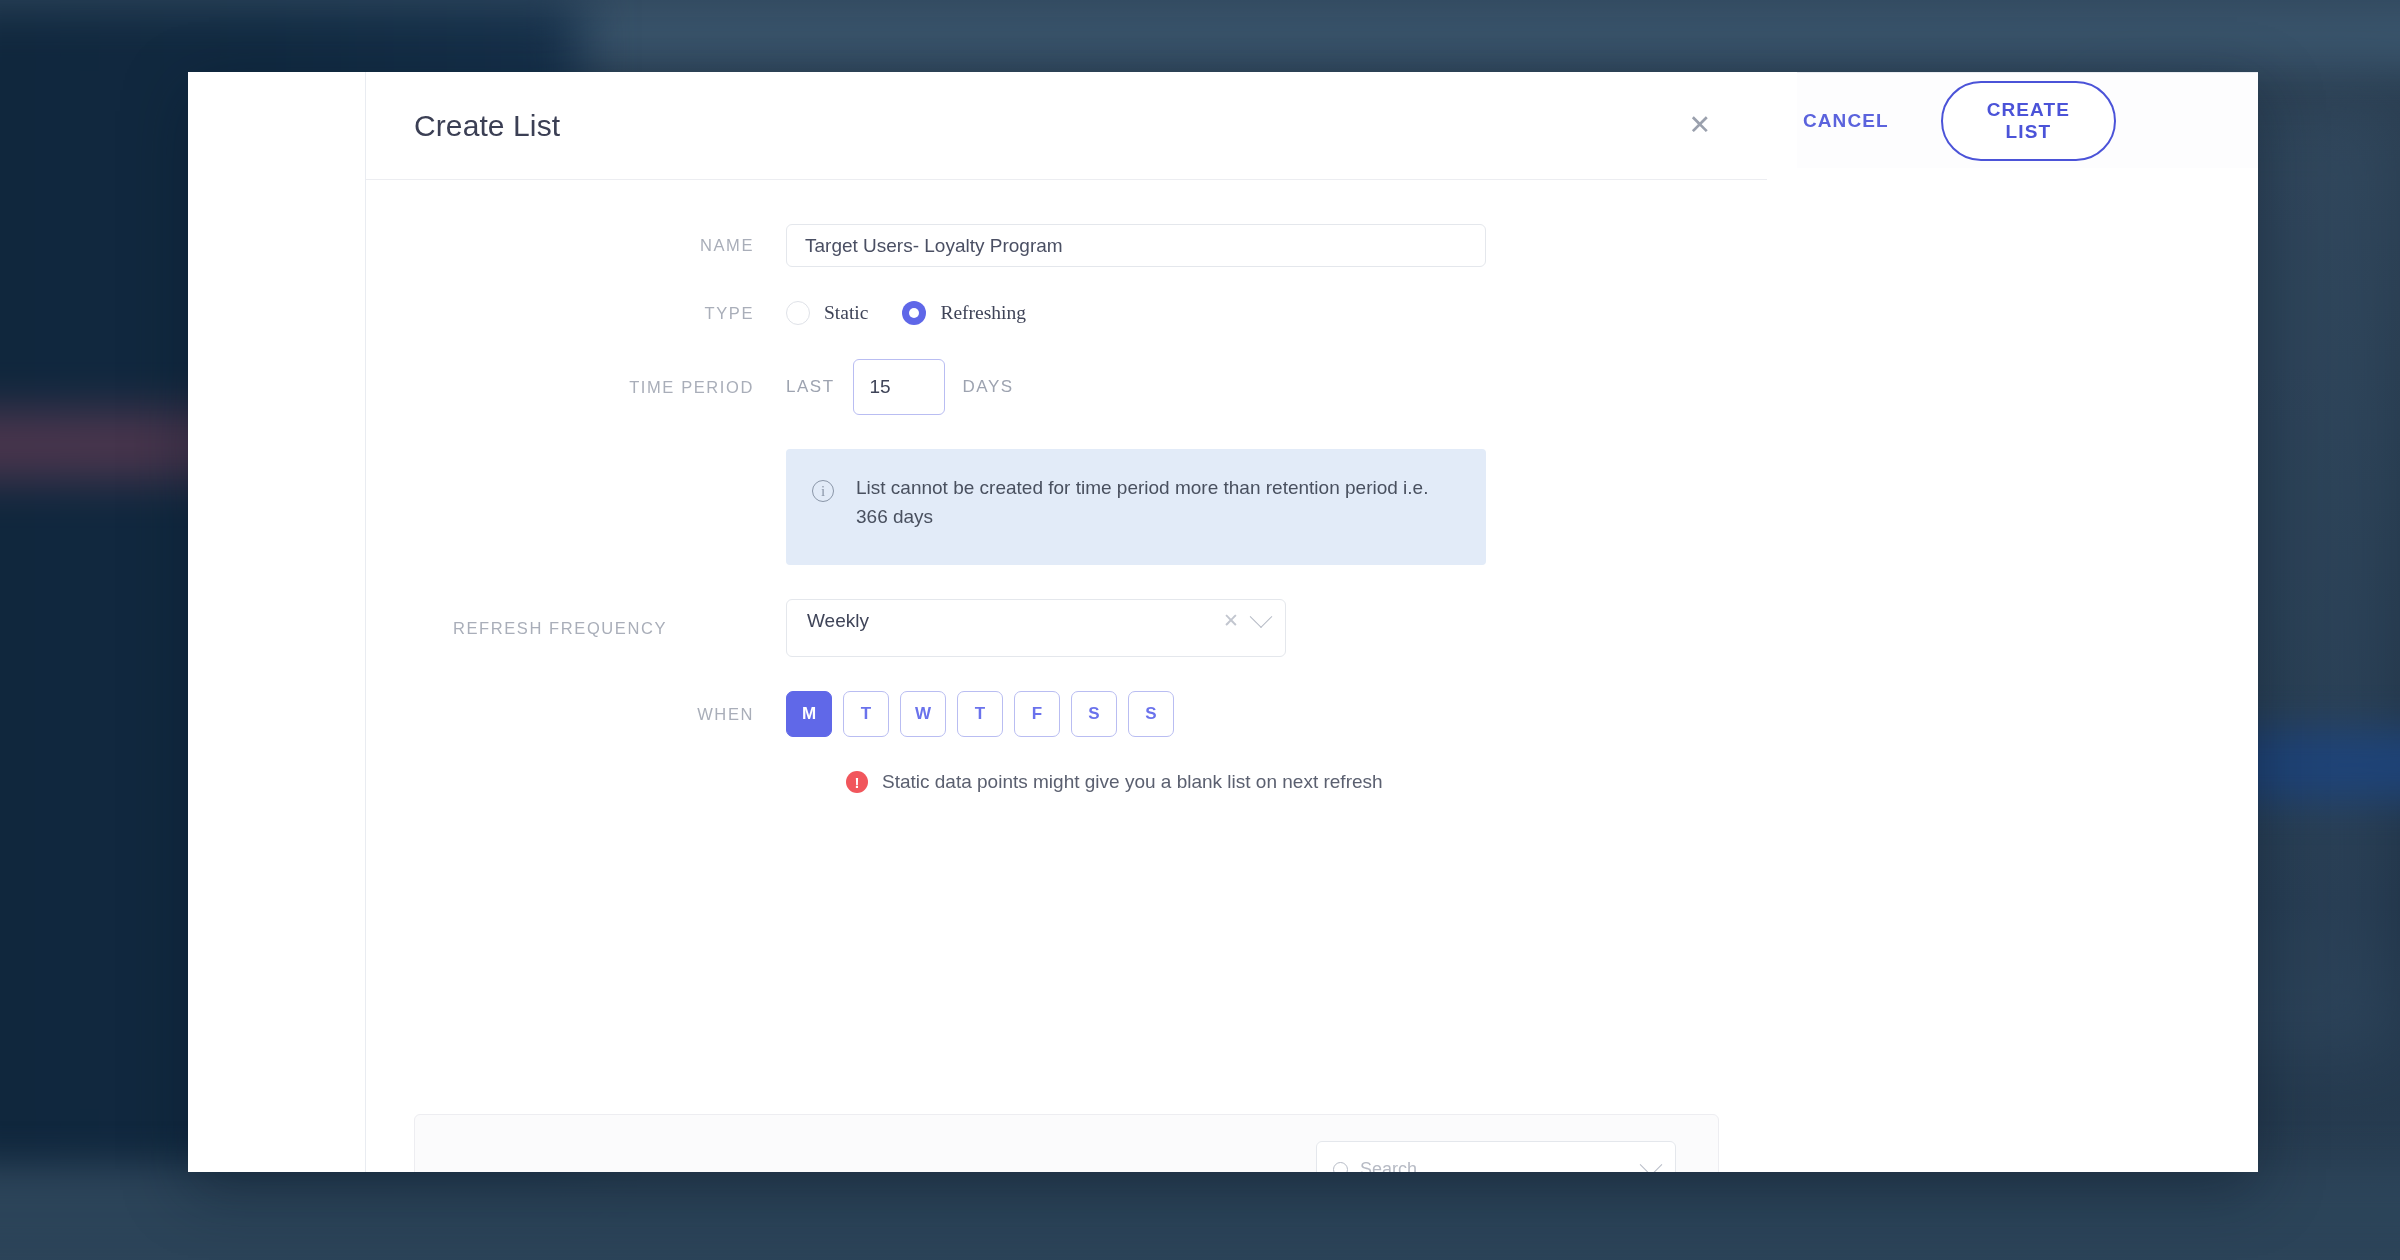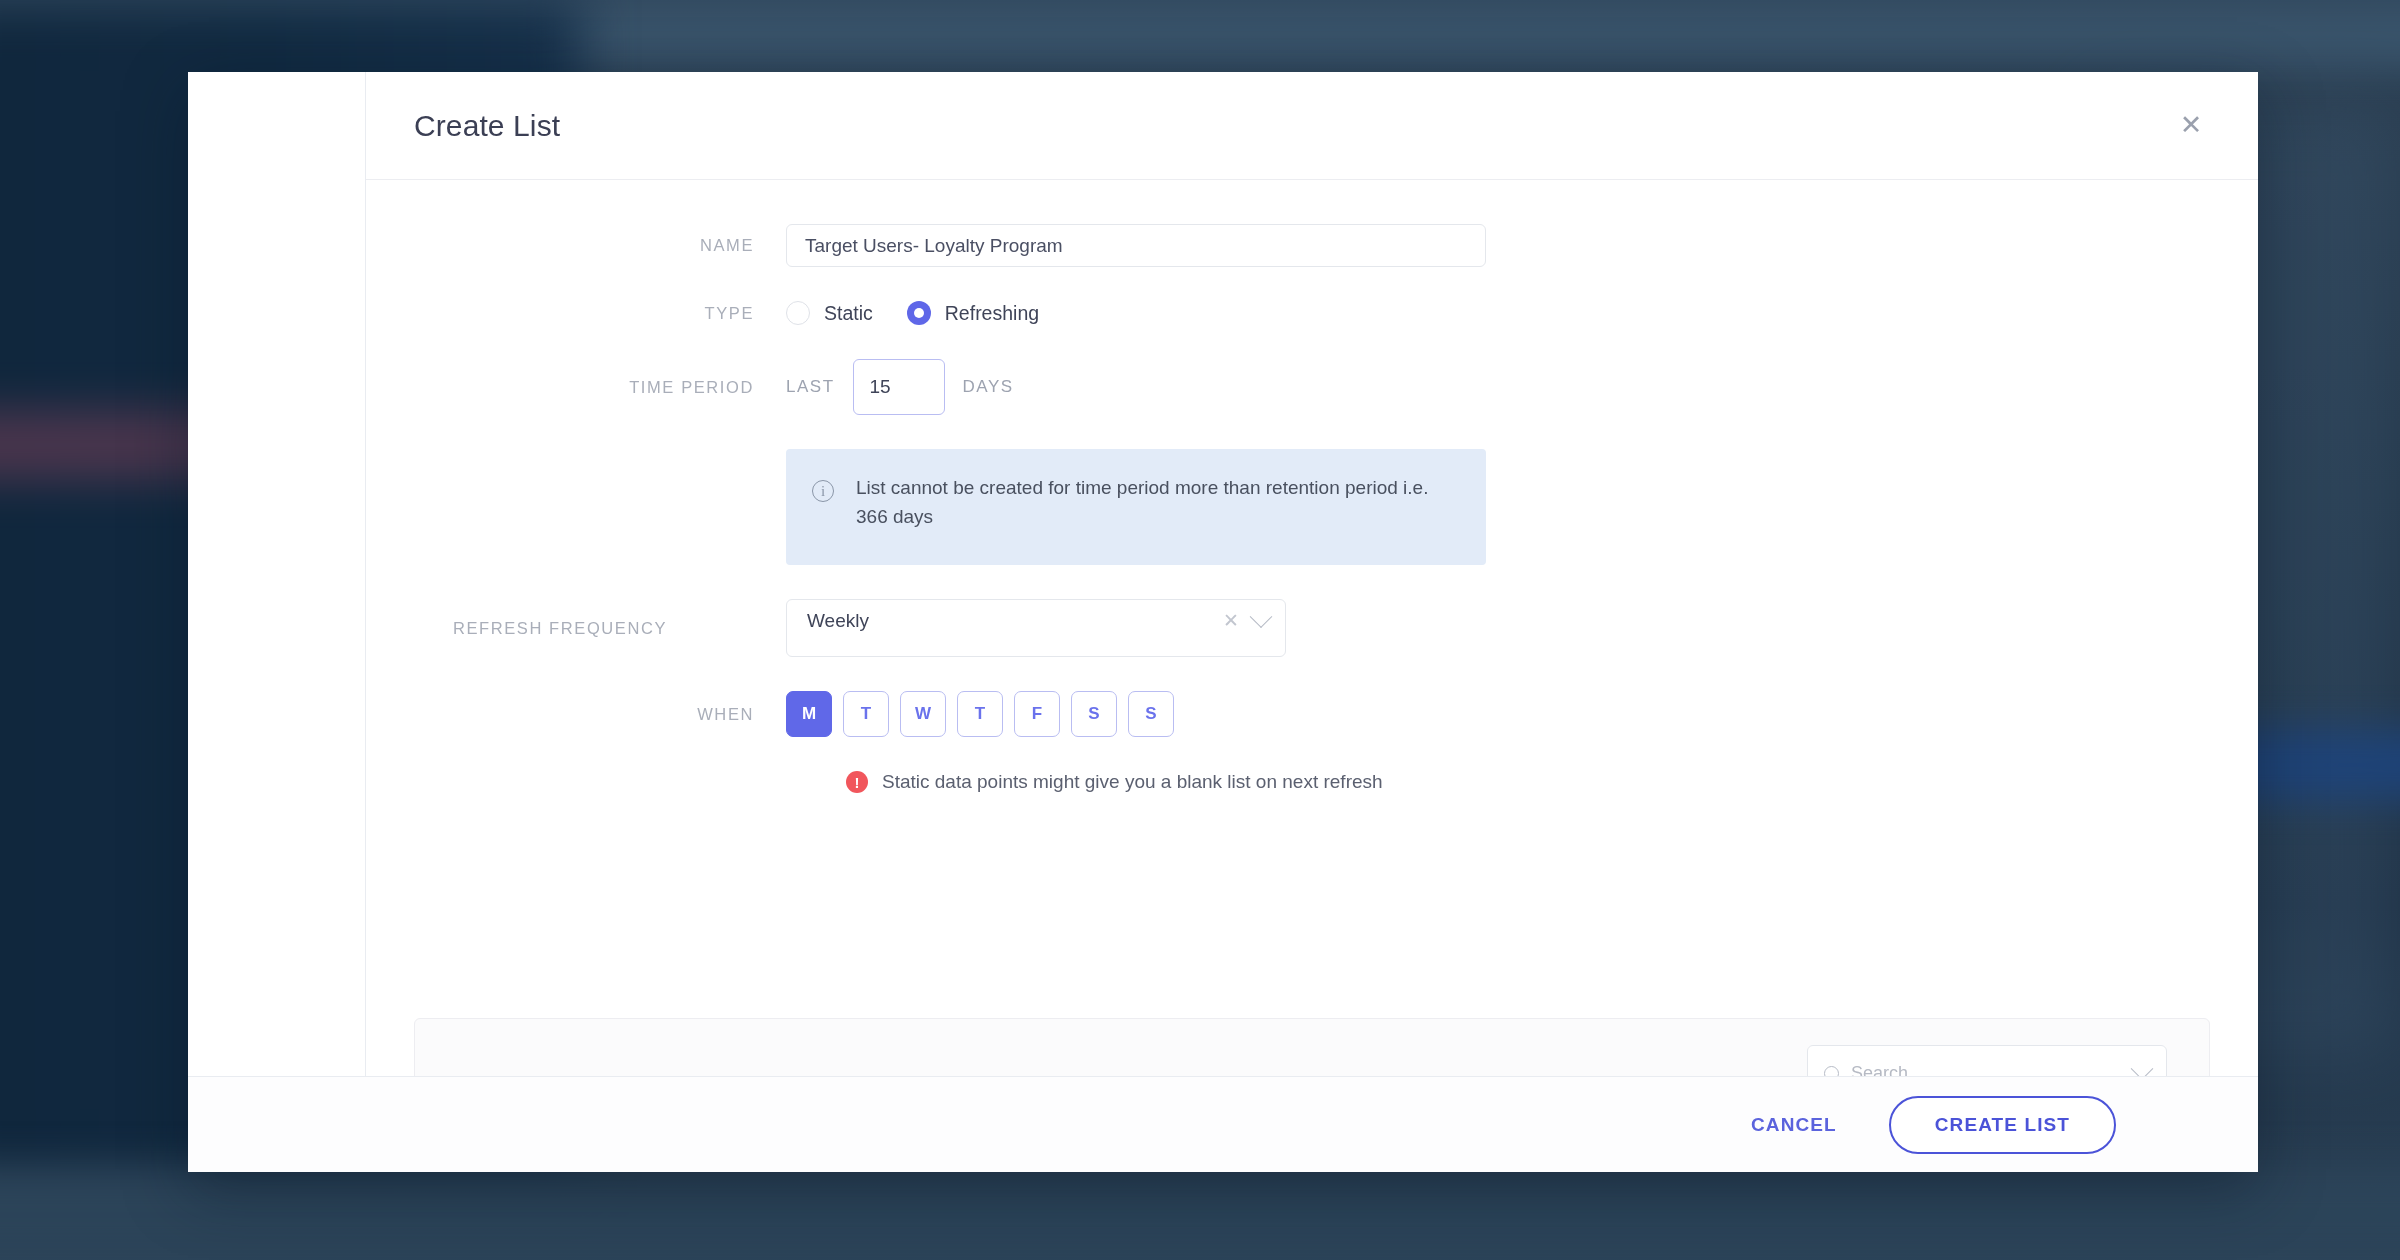--- a/index.html
+++ b/index.html
@@ -75,22 +75,23 @@
   
   #modal {
     position: absolute;
     left: 188px;
     top: 72px;
     width: 2070px;
     height: 1100px;
     background: #ffffff;
     box-shadow: 0 18px 60px rgba(8, 20, 34, .40);
     display: flex;
-    flex-direction: column;
+    flex-direction: row;
     overflow: hidden;
+    gap: 30px;
   }
 
   .modal-body-wrap {
     flex: 1;
     display: flex;
     min-height: 0;
   }
 
   
   .shell-gutter {
@@ -176,21 +177,21 @@
     padding: 0 18px;
     font-size: 19px;
     color: #4a4f63;
     font-family: "Liberation Sans", sans-serif;
     background: #fff;
     outline: none;
   }
   .text-input::placeholder { color: #b6bac4; }
 
   
-  .radio-group { display: flex; align-items: flex-start; gap: 34px; }
+  .radio-group { display: flex; align-items: flex-start; gap: 34px; font-family: Liberation Serif, serif; }
   .radio-opt { display: flex; align-items: center; gap: 14px; cursor: pointer; }
   .radio-dot {
     width: 24px; height: 24px;
     border-radius: 50%;
     border: 1.5px solid #dfe2e8;
     background: #fff;
     flex: 0 0 24px;
     position: relative;
   }
   .radio-dot.checked {

